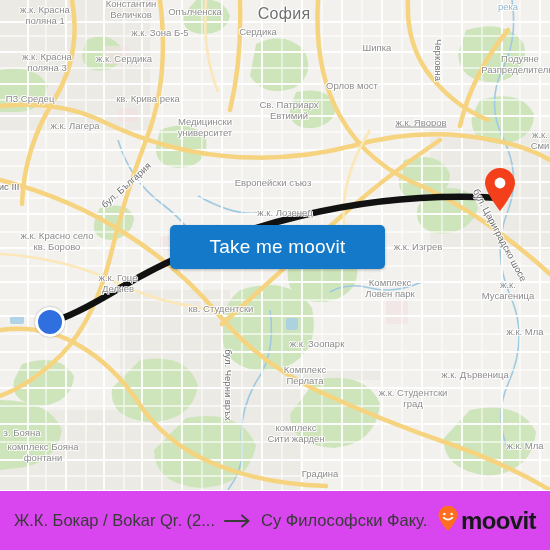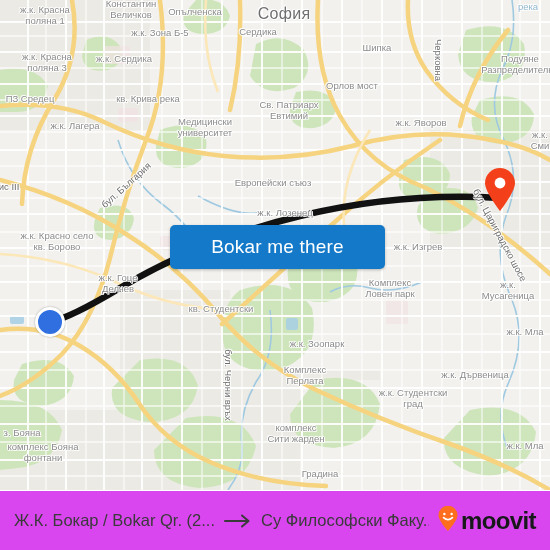--- a/index.html
+++ b/index.html
@@ -284,38 +284,38 @@
       <path d="M50 322 Q 70 318 120 288 Q 200 240 300 216 Q 400 192 500 198" stroke="#111111" stroke-width="6.5" fill="none" stroke-linecap="round"></path>
     </svg>
 
     <div id="map-labels">
         <div class="lbl" style="left: 45px; top: 15px; transform: translate(-50%, -50%);">ж.к. Красна
 поляна 1</div>
         <div class="lbl" style="left: 131px; top: 9px; transform: translate(-50%, -50%);">Константин
 Величков</div>
         <div class="lbl" style="left: 195px; top: 11px; transform: translate(-50%, -50%);">Опълченска</div>
         <div class="lbl city" style="left: 284px; top: 13px; transform: translate(-50%, -50%);">София</div>
-        <div class="lbl water" style="left: 528px; top: 6px; transform: translate(-50%, -50%);">река</div>
+        <div class="lbl water" style="left: 508px; top: 6px; transform: translate(-50%, -50%);">река</div>
         <div class="lbl" style="left: 160px; top: 32px; transform: translate(-50%, -50%);">ж.к. Зона Б-5</div>
         <div class="lbl" style="left: 258px; top: 31px; transform: translate(-50%, -50%);">Сердика</div>
         <div class="lbl" style="left: 377px; top: 47px; transform: translate(-50%, -50%);">Шипка</div>
         <div class="lbl" style="left: 520px; top: 64px; transform: translate(-50%, -50%);">Подуяне
 Разпределителна</div>
         <div class="lbl" style="left: 47px; top: 62px; transform: translate(-50%, -50%);">ж.к. Красна
 поляна 3</div>
         <div class="lbl" style="left: 124px; top: 58px; transform: translate(-50%, -50%);">ж.к. Сердика</div>
         <div class="lbl" style="left: 30px; top: 98px; transform: translate(-50%, -50%);">ПЗ Средец</div>
         <div class="lbl" style="left: 148px; top: 98px; transform: translate(-50%, -50%);">кв. Крива река</div>
         <div class="lbl" style="left: 352px; top: 85px; transform: translate(-50%, -50%);">Орлов мост</div>
         <div class="lbl" style="left: 289px; top: 110px; transform: translate(-50%, -50%);">Св. Патриарх
 Евтимий</div>
         <div class="lbl" style="left: 75px; top: 125px; transform: translate(-50%, -50%);">ж.к. Лагера</div>
         <div class="lbl" style="left: 205px; top: 127px; transform: translate(-50%, -50%);">Медицински
 университет</div>
-        <div class="lbl" style="left: 421px; top: 122px; transform: translate(-50%, -50%);">ж.к. Яворов</div>
+        <div class="lbl" style="left: 421px; top: 122px; transform: translate(-50%, -50%); text-decoration: underline;">ж.к. Яворов</div>
         <div class="lbl" style="left: 540px; top: 140px; transform: translate(-50%, -50%);">ж.к.
 Сми</div>
         <div class="lbl street" style="left: 438px; top: 60px; transform: translate(-50%, -50%) rotate(90deg);">Черковна</div>
         <div class="lbl" style="left: 262px; top: 182px; transform: translate(-50%, -50%); margin-left: 11px;">Европейски съюз</div>
         <div class="lbl street" style="left: 9px; top: 186px; transform: translate(-50%, -50%);">ис III</div>
         <div class="lbl street" style="left: 126px; top: 185px; transform: translate(-50%, -50%) rotate(-42deg);">бул. България</div>
         <div class="lbl" style="left: 285px; top: 212px; transform: translate(-50%, -50%);">ж.к. Лозенец</div>
         <div class="lbl street" style="left: 500px; top: 235px; transform: translate(-50%, -50%) rotate(62deg);">бул. Цариградско шосе</div>
         <div class="lbl" style="left: 57px; top: 241px; transform: translate(-50%, -50%);">ж.к. Красно село
 кв. Борово</div>
@@ -346,21 +346,21 @@
 
     <div class="origin-marker" id="origin-marker" style="left: 50px; top: 322px; background: rgb(47, 111, 224);"></div>
 
     <div class="dest-marker" id="dest-marker" style="left: 500px; top: 212px;">
       <svg viewBox="0 0 34 44" width="34" height="44">
         <path d="M17 43 C17 43 2 24 2 15 A15 15 0 0 1 32 15 C32 24 17 43 17 43 Z" fill="#f4401a"></path>
         <circle cx="17" cy="15" r="5.4" fill="#ffffff"></circle>
       </svg>
     </div>
 
-    <button class="cta">Bokar me there</button>
+    <button class="cta">Take me moovit</button>
   </div>
 
 
   <div class="bottombar">
     <div class="trip">
       <span class="trip-text">Ж.К. Бокар / Bokar Qr. (2...</span>
       <span class="arrow-icon">
         <svg width="28" height="16" viewBox="0 0 28 16">
           <path d="M1 8 H24" stroke="#3a3a3a" stroke-width="2" fill="none" stroke-linecap="round"></path>
           <path d="M18 2.5 L24.5 8 L18 13.5" stroke="#3a3a3a" stroke-width="2" fill="none" stroke-linecap="round" stroke-linejoin="round"></path>

